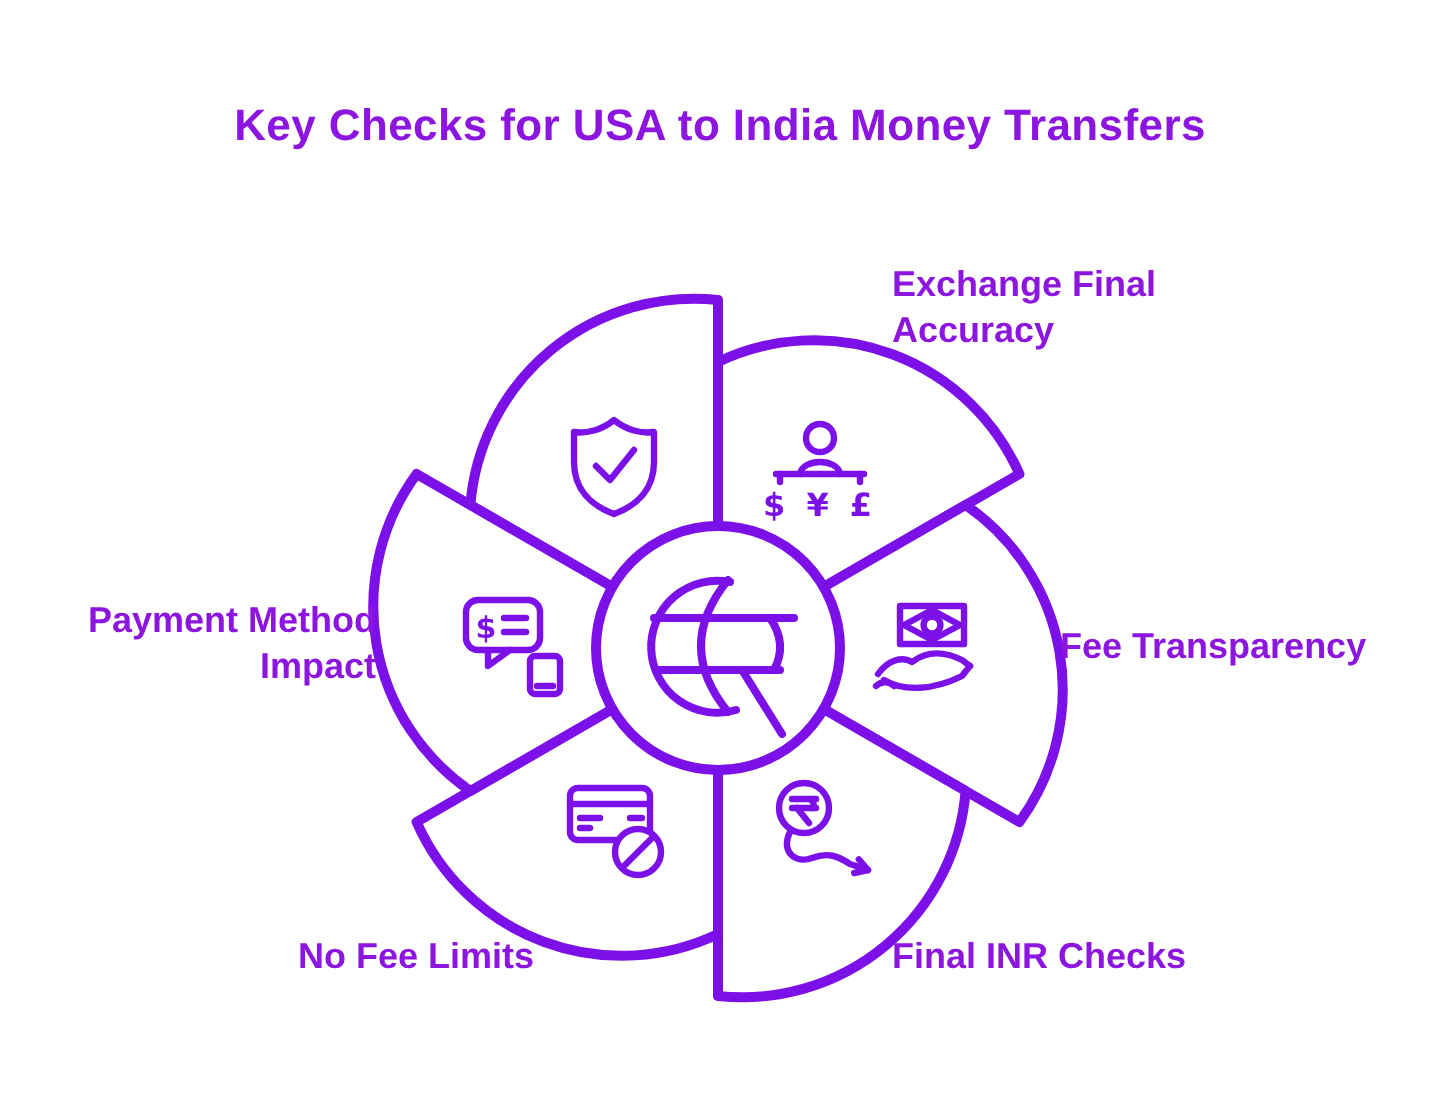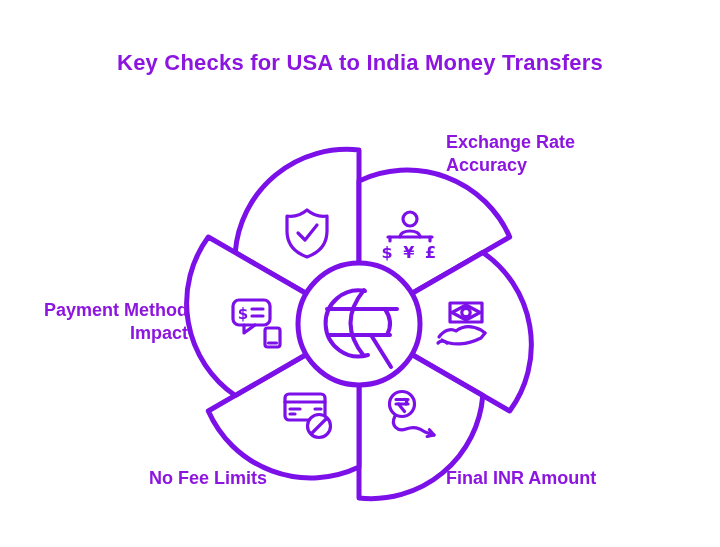--- a/index.html
+++ b/index.html
@@ -100,20 +100,21 @@
     <g transform="translate(230,297)">
       <rect class="ic" x="3" y="3" width="37" height="25" rx="6"></rect>
       <text class="ic-txt" x="13" y="22" font-size="15" text-anchor="middle">$</text>
       <path class="ic" d="M 22,12 L 33,12 M 22,19 L 33,19"></path>
       <path class="ic" d="M 14,28 L 14,36 L 25,28"></path>
       <rect class="ic-fill" x="35" y="31" width="15" height="19" rx="2.5"></rect>
       <path class="ic" d="M 38.5,46 L 46.5,46"></path>
     </g>
   </svg>
 
-  <div class="lbl" style="top:131px; left:446px;">Exchange Rate
+  <div class="lbl" style="top:131px; left:446px;">Exchange Final
 Accuracy</div>
-  <div class="lbl" style="top:467px; left:446px;">Final INR Amount</div>
+  <div class="lbl" style="top:312px; left:530px;">Fee Transparency</div>
+  <div class="lbl" style="top:467px; left:446px;">Final INR Checks</div>
   <div class="lbl" style="top:467px; left:149px;">No Fee Limits</div>
   <div class="lbl r" style="top:299px; right:532px;margin-left:40px;">Payment Method
 Impact</div>
 
 </div>
 
 </body></html>

